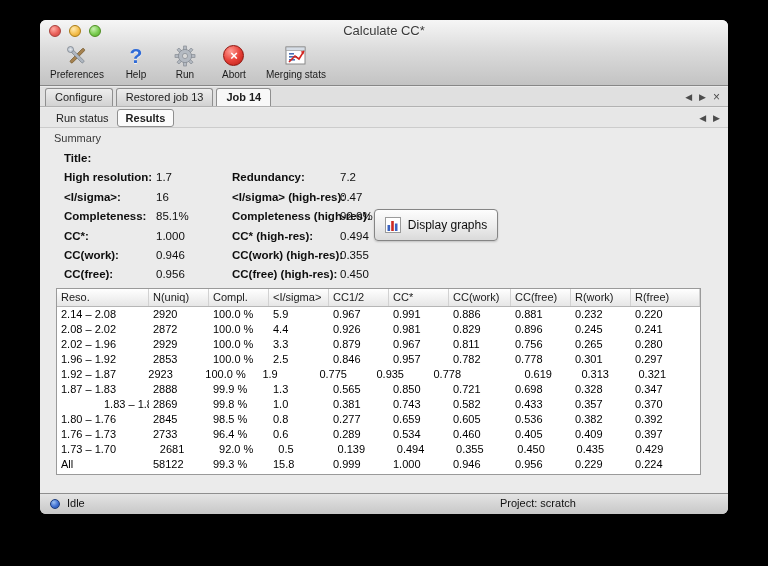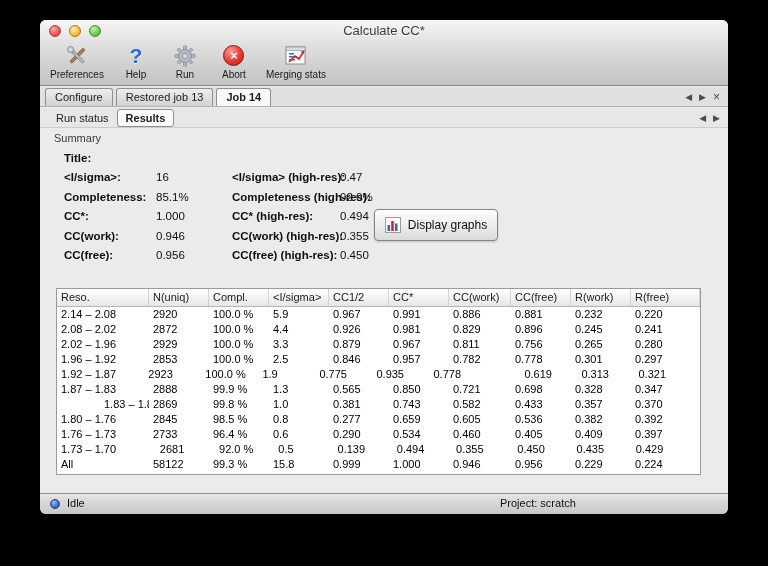--- a/index.html
+++ b/index.html
@@ -155,20 +155,26 @@
     </div>
   </div>
 
   <div class="sectionlabel">Summary</div>
 
   <div class="summary">
     <div class="srow">
       <span class="sl c1">Title:</span>
     </div>
     <div class="srow">
+      <span class="sl c1">High resolution:</span>
+      <span class="sv c1v">1.7</span>
+      <span class="sl c2">Redundancy:</span>
+      <span class="sv c2v">7.2</span>
+    </div>
+    <div class="srow">
       <span class="sl c1">&lt;I/sigma&gt;:</span>
       <span class="sv c1v">16</span>
       <span class="sl c2">&lt;I/sigma&gt; (high-res):</span>
       <span class="sv c2v">0.47</span>
     </div>
     <div class="srow">
       <span class="sl c1">Completeness:</span>
       <span class="sv c1v">85.1%</span>
       <span class="sl c2">Completeness (high-res):</span>
       <span class="sv c2v">92.0%</span>
@@ -313,21 +319,21 @@
           <div class="cell" style="width: 62px;">0.605</div>
           <div class="cell" style="width: 60px;">0.536</div>
           <div class="cell" style="width: 60px;">0.382</div>
           <div class="cell" style="width: 69px;">0.392</div>
         </div>
         <div class="trow">
           <div class="cell" style="width: 92px;">1.76 – 1.73</div>
           <div class="cell" style="width: 60px;">2733</div>
           <div class="cell" style="width: 60px;">96.4 %</div>
           <div class="cell" style="width: 60px;">0.6</div>
-          <div class="cell" style="width: 60px;">0.290</div>
+          <div class="cell" style="width: 60px;">0.289</div>
           <div class="cell" style="width: 60px;">0.534</div>
           <div class="cell" style="width: 62px;">0.460</div>
           <div class="cell" style="width: 60px;">0.405</div>
           <div class="cell" style="width: 60px;">0.409</div>
           <div class="cell" style="width: 69px;">0.397</div>
         </div>
         <div class="trow">
           <div class="cell" style="width: 92px;">1.73 – 1.70</div>
           <div class="cell" style="width: 60px; margin-left: 8px;">2681</div>
           <div class="cell" style="width: 60px;">92.0 %</div>

